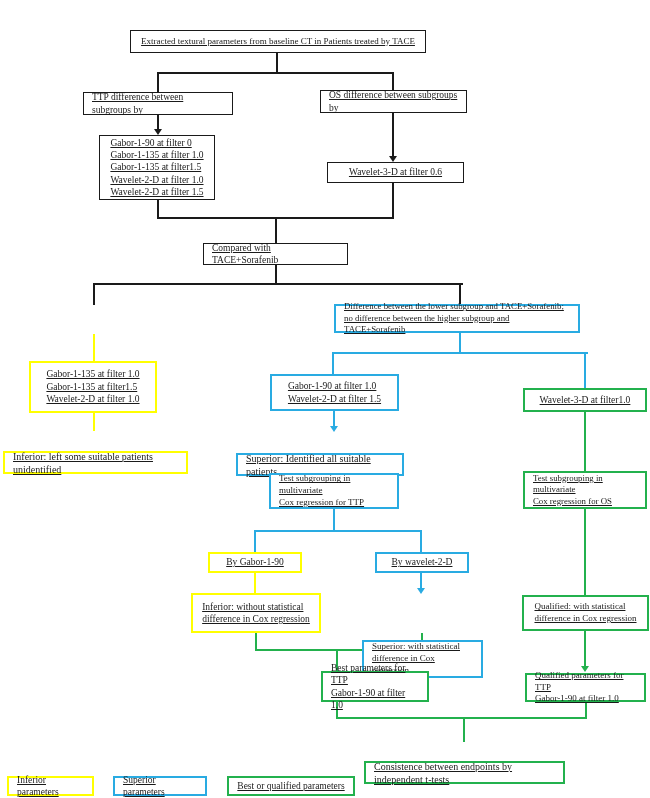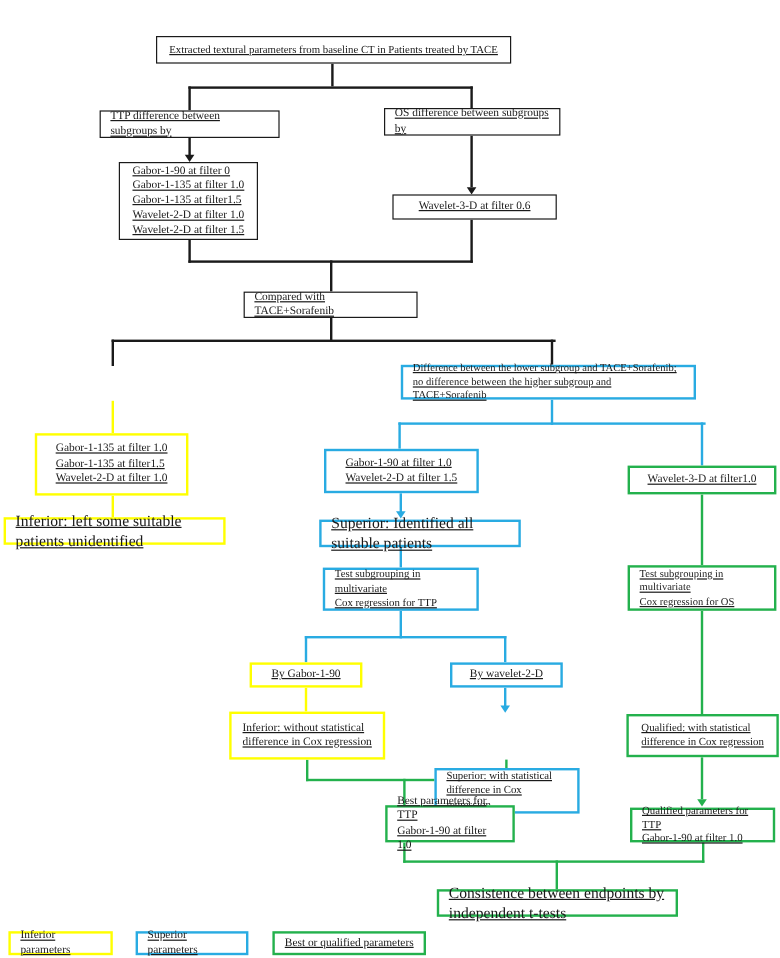--- a/index.html
+++ b/index.html
@@ -8,21 +8,21 @@
   .node{position:absolute;box-sizing:border-box;background:#ffffff;
         display:flex;align-items:center;justify-content:center;
         text-align:left;white-space:pre-line;font-size:9.5px;line-height:1.3;
         padding:1px 8px;text-decoration:underline;}
   .bk{border:1.4px solid #1a1a1a;}
   .yl{border:2px solid #ffff00;}
   .bl{border:2px solid #29abe2;}
   .gr{border:2px solid #23b14d;}
   .fs9{font-size:9px;}
   .fs88{font-size:8.8px;}
-  .fs86{font-size:13px;}
+  .fs86{font-size:10px;margin-top:20px;}
   .ln{position:absolute;}
   .v{width:2px;}
   .h{height:2px;}
   .cbk{background:#1a1a1a;}
   .cyl{background:#ffff00;}
   .cbl{background:#29abe2;}
   .cgr{background:#23b14d;}
   .ar{position:absolute;width:0;height:0;
       border-left:4px solid transparent;border-right:4px solid transparent;
       border-top:6px solid #1a1a1a;}
@@ -98,21 +98,21 @@
 Wavelet-2-D at filter 1.0</div>
   <div class="node yl fs86" style="left:3px;top:431px;width:185px;height:23px;">Inferior: left some  suitable patients unidentified</div>
   <div class="node yl" style="left:208px;top:552px;width:94px;height:21px;">By Gabor-1-90</div>
   <div class="node yl" style="left:191px;top:593px;width:130px;height:40px;">Inferior: without statistical
 difference in Cox regression</div>
 
   <div class="node bl fs88" style="left:334px;top:304px;width:246px;height:29px;">Difference between the lower subgroup and TACE+Sorafenib;
 no difference between the higher subgroup and TACE+Sorafenib</div>
   <div class="node bl" style="left:270px;top:374px;width:129px;height:37px;">Gabor-1-90 at filter 1.0
 Wavelet-2-D at filter 1.5</div>
-  <div class="node bl fs86" style="left:266px;top:433px;width:168px;height:23px;">Superior: Identified all  suitable patients</div>
+  <div class="node bl fs86" style="left:236px;top:433px;width:168px;height:23px;">Superior: Identified all  suitable patients</div>
   <div class="node bl fs9" style="left:269px;top:473px;width:130px;height:36px;">Test subgrouping in multivariate
 Cox regression for TTP</div>
   <div class="node bl" style="left:375px;top:552px;width:94px;height:21px;">By wavelet-2-D</div>
   <div class="node bl fs9" style="left:362px;top:595px;width:121px;height:38px;margin-top:45px;">Superior: with statistical
 difference in Cox regression</div>
 
   <div class="node gr" style="left:523px;top:388px;width:124px;height:24px;">Wavelet-3-D at filter1.0</div>
   <div class="node gr fs88" style="left:523px;top:471px;width:124px;height:38px;">Test subgrouping in multivariate
 Cox regression for OS</div>
   <div class="node gr fs9" style="left:522px;top:595px;width:127px;height:36px;">Qualified: with statistical

